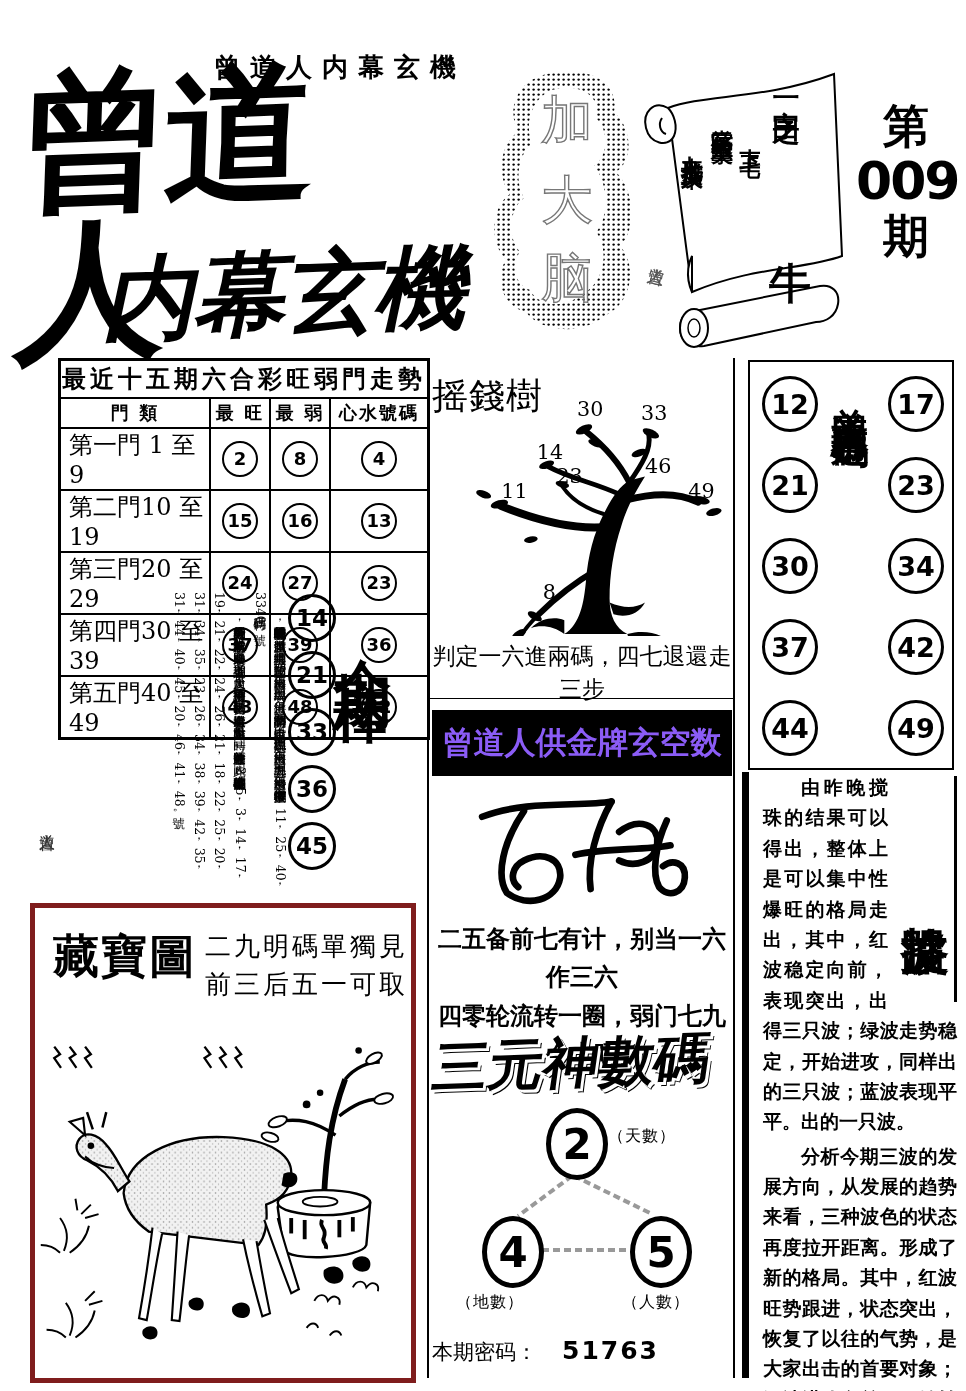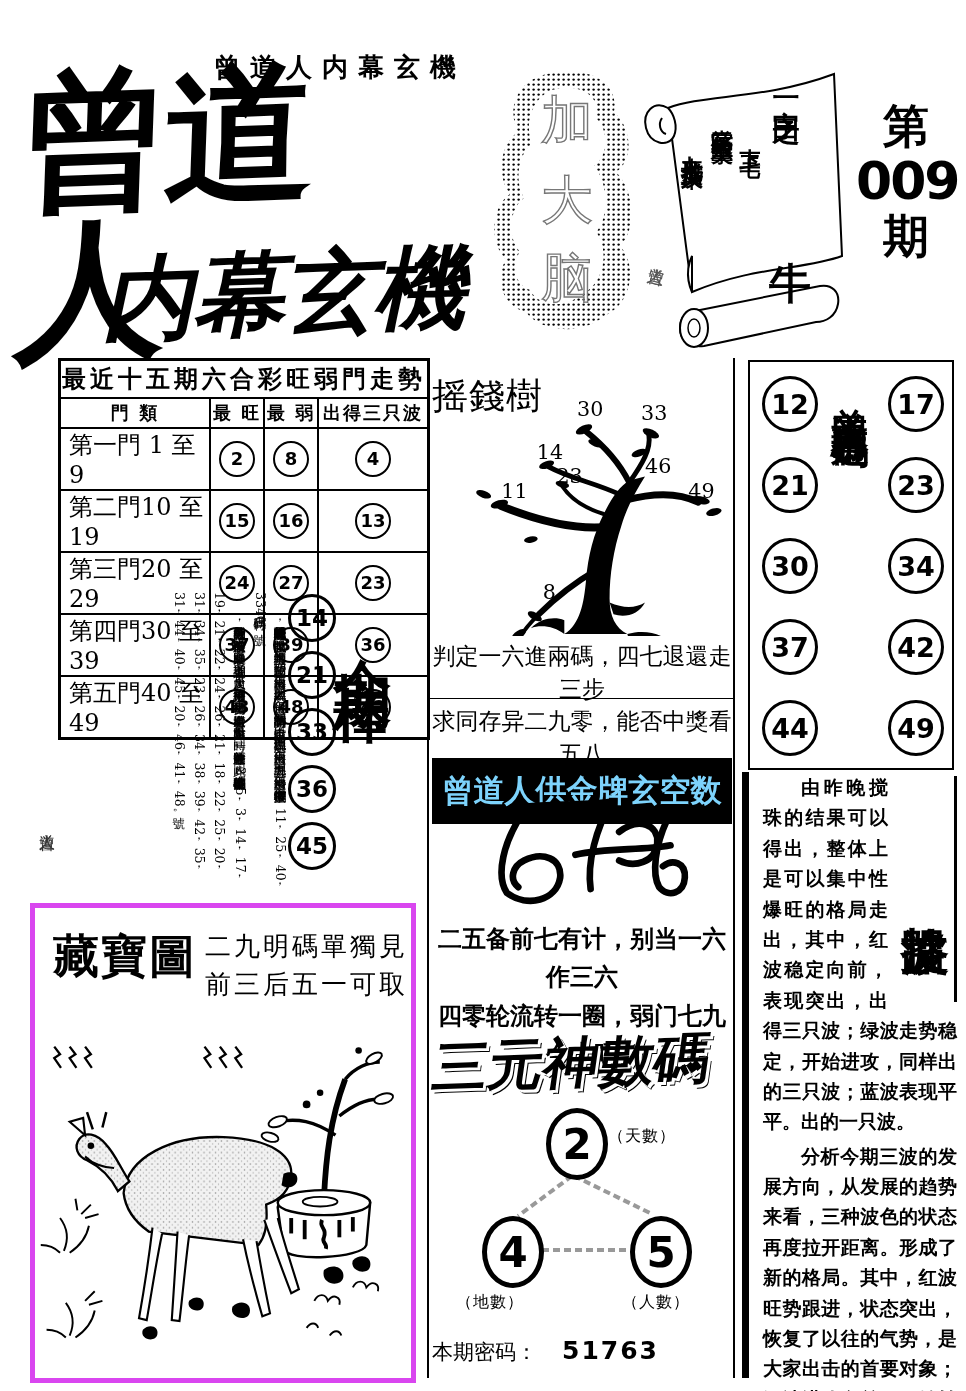--- a/index.html
+++ b/index.html
@@ -49,32 +49,32 @@
   .analysis-sign{top:822px;left:36px;font-size:16px;color:#333;}
 
   
   .jqb-circles{top:594px;left:288px;display:flex;flex-direction:column;gap:9px;}
   .jqb-circle{width:42px;height:42px;border:3px solid #000;border-radius:50%;
               display:flex;align-items:center;justify-content:center;
               font-family:"DejaVu Sans",sans-serif;font-size:23px;font-weight:600;}
   .jqb-title{top:612px;left:330px;font-size:58px;font-weight:800;letter-spacing:14px;line-height:1.1;}
 
   
-  .treasure{top:903px;left:30px;width:376px;height:470px;border:5px solid #d946ef;}
+  .treasure{top:903px;left:30px;width:376px;height:470px;border:5px solid #7f1d1d;}
   .treasure-title{top:18px;left:18px;font-size:46px;font-weight:900;letter-spacing:2px;
                   font-family:"DejaVu Sans",sans-serif;}
   .treasure-poem{top:20px;left:170px;font-size:26px;line-height:1.45;letter-spacing:3px;}
 
   
   .tree-title{top:372px;left:432px;font-size:36px;font-weight:400;letter-spacing:1px;
               font-family:"DejaVu Sans",sans-serif;}
   .tree-poem{top:640px;left:430px;width:304px;text-align:center;font-size:23px;line-height:1.42;}
-  .gold-banner{top:710px;left:432px;width:300px;height:66px;background:#000;color:#7dd3fc;
+  .gold-banner{top:710px;left:432px;width:300px;height:66px;background:#000;color:#8b5cf6;
                display:flex;align-items:center;justify-content:center;
-               font-family:"DejaVu Sans",sans-serif;font-size:31px;font-weight:900;letter-spacing:0px;margin-top:48px;}
+               font-family:"DejaVu Sans",sans-serif;font-size:31px;font-weight:900;letter-spacing:0px;}
   .mid-poem{top:920px;left:430px;width:304px;text-align:center;font-size:24px;line-height:1.6;
             font-weight:600;}
   .sanyuan-title{top:1026px;left:434px;width:300px;font-size:55px;font-weight:900;
                  font-family:"DejaVu Sans",sans-serif;transform:skewX(-10deg) rotate(-2deg);
                  letter-spacing:0px;text-shadow:3px 3px 0 #fff,4px 4px 0 #000;}
   .tri-circle{border:5px solid #000;border-radius:50%;background:#fff;width:52px;height:62px;
               display:flex;align-items:center;justify-content:center;
               font-family:"DejaVu Sans",sans-serif;font-size:42px;font-weight:700;}
   .tri-label{font-size:16px;letter-spacing:1px;}
   .password{top:1336px;left:432px;font-size:21px;}
@@ -152,21 +152,21 @@
 
   <table class="abs trend">
     <tbody>
         <tr>
           <td class="t-title" colspan="4">最近十五期六合彩旺弱門走勢</td>
         </tr>
     <tr>
       <th class="t-head">門 類</th>
       <th class="t-head">最 旺</th>
       <th class="t-head">最 弱</th>
-      <th class="t-head">出得三只波</th>
+      <th class="t-head">心水號碼</th>
     </tr>
     <tr>
       <td class="t-label">第一門 1 至 9</td>
       <td><span class="num-circle">2</span></td>
       <td><span class="num-circle">8</span></td>
       <td><span class="num-circle">4</span></td>
     </tr>
     <tr>
       <td class="t-label">第二門10 至19</td>
       <td><span class="num-circle">15</span></td>

